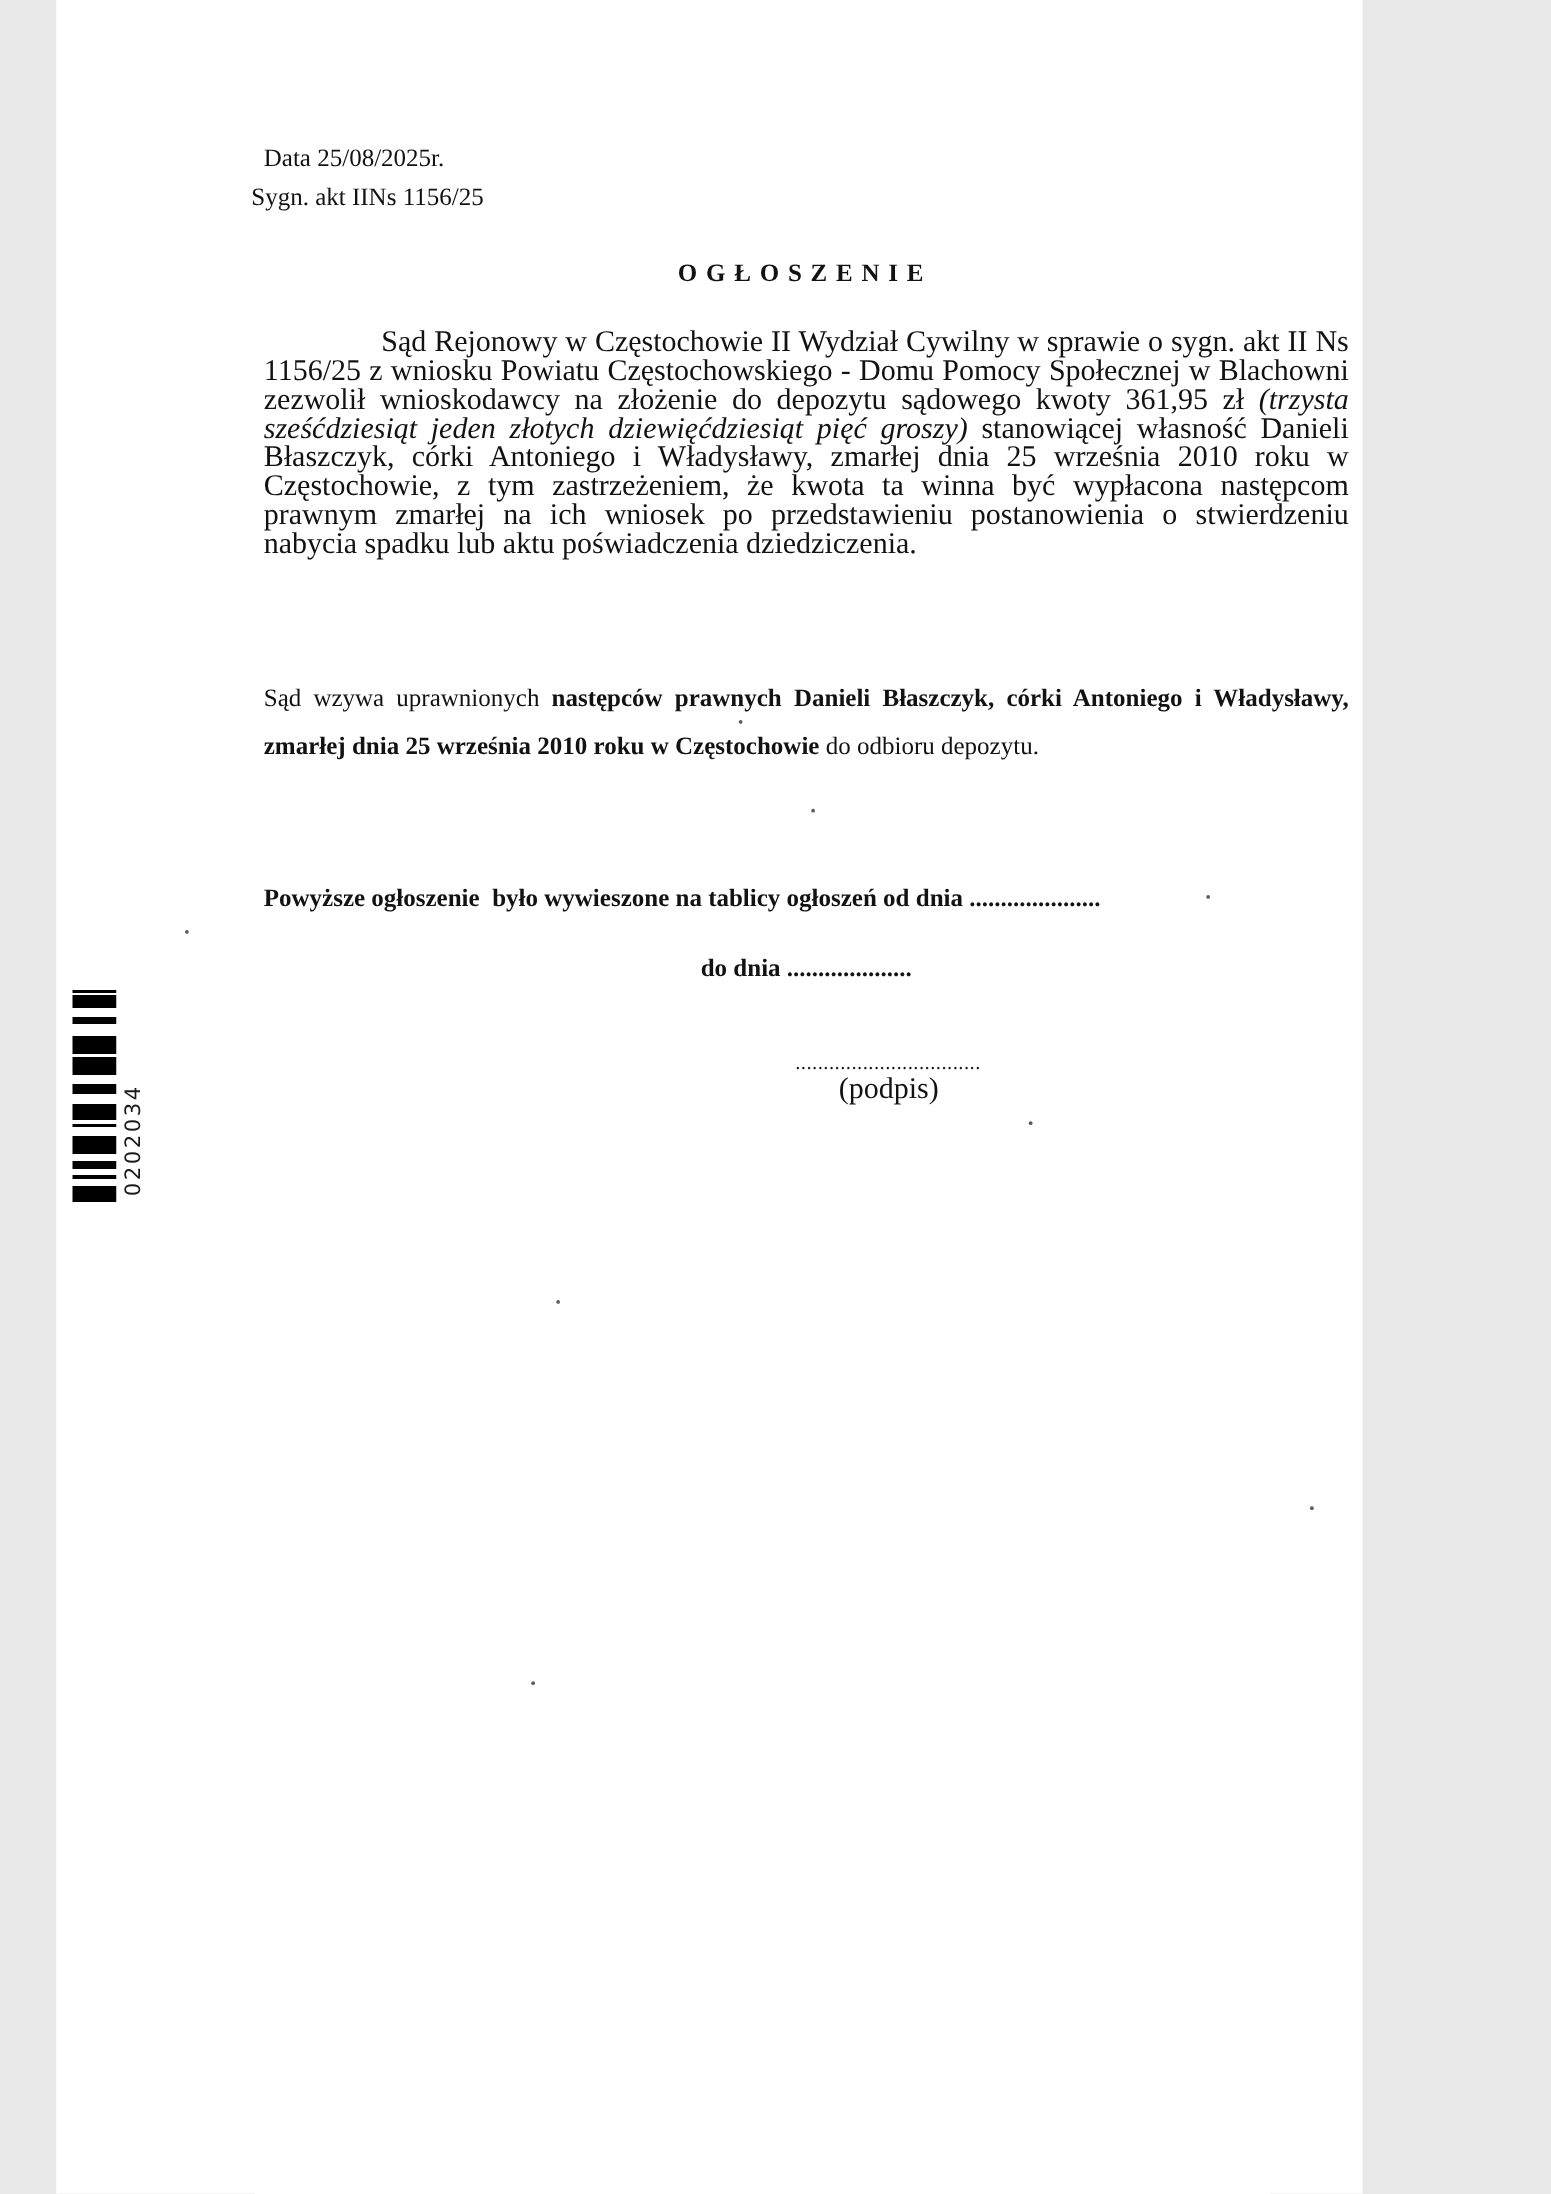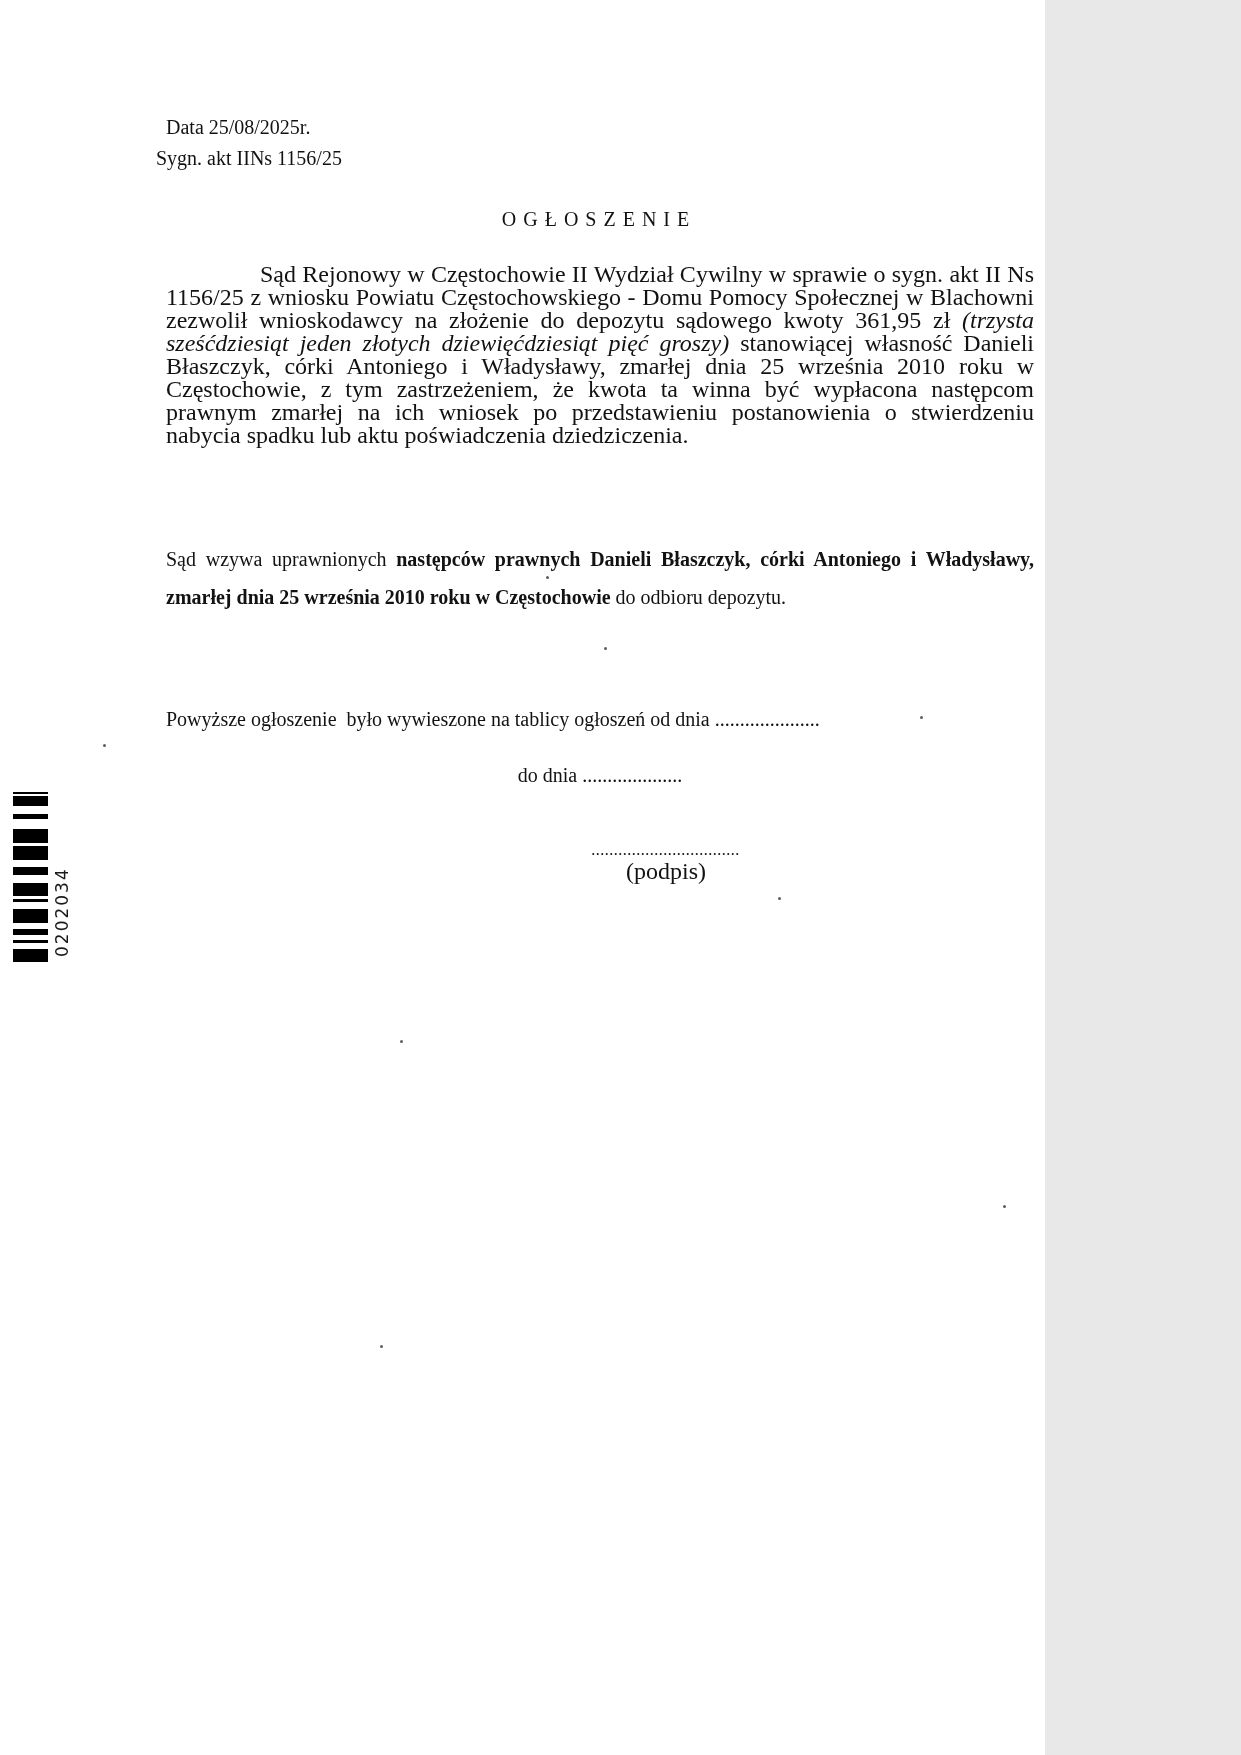--- a/index.html
+++ b/index.html
@@ -3,41 +3,42 @@
 <meta charset="utf-8">
 <style>
   html,body{margin:0;padding:0;background:#e8e8e8;}
   .page{
     position:relative;
     width:1045px;height:1755px;
     background:#ffffff;
     font-family:"Liberation Serif", serif;
     color:#121212;
     overflow:hidden;
+    margin-left:45px;
   }
   .abs{position:absolute;}
   .header-line{font-size:20px;line-height:31px;white-space:pre;}
   .doc-title{
     left:166px;top:208px;width:866px;
-    text-align:center;font-weight:normal;font-size:20px;letter-spacing:7px;
+    text-align:center;font-weight:bold;font-size:20px;letter-spacing:7px;
   }
   .para1{
     left:166px;top:263px;width:868px;
     font-size:24px;line-height:23px;
     text-align:justify;text-indent:94px;
   }
   .para1 .it{font-style:italic;}
   .para2{
     left:166px;top:540px;width:868px;
     font-size:20px;line-height:38px;
     text-align:justify;
   }
   .para2 .bd{font-weight:bold;}
   .announce{
-    font-weight:normal;font-size:20px;line-height:26px;white-space:pre-wrap;
+    font-weight:bold;font-size:20px;line-height:26px;white-space:pre-wrap;
   }
   .sig-block{
     left:500px;top:845px;width:332px;text-align:center;
   }
   .sig-dots{font-size:12px;letter-spacing:1.5px;font-weight:bold;line-height:12px;}
   .sig-label{font-size:24px;line-height:24px;margin-top:2px;}
   .barcode{
     left:13px;top:792px;width:35px;height:175px;
     background:linear-gradient(to bottom,
       #000 0 2px, transparent 2px 4px,

